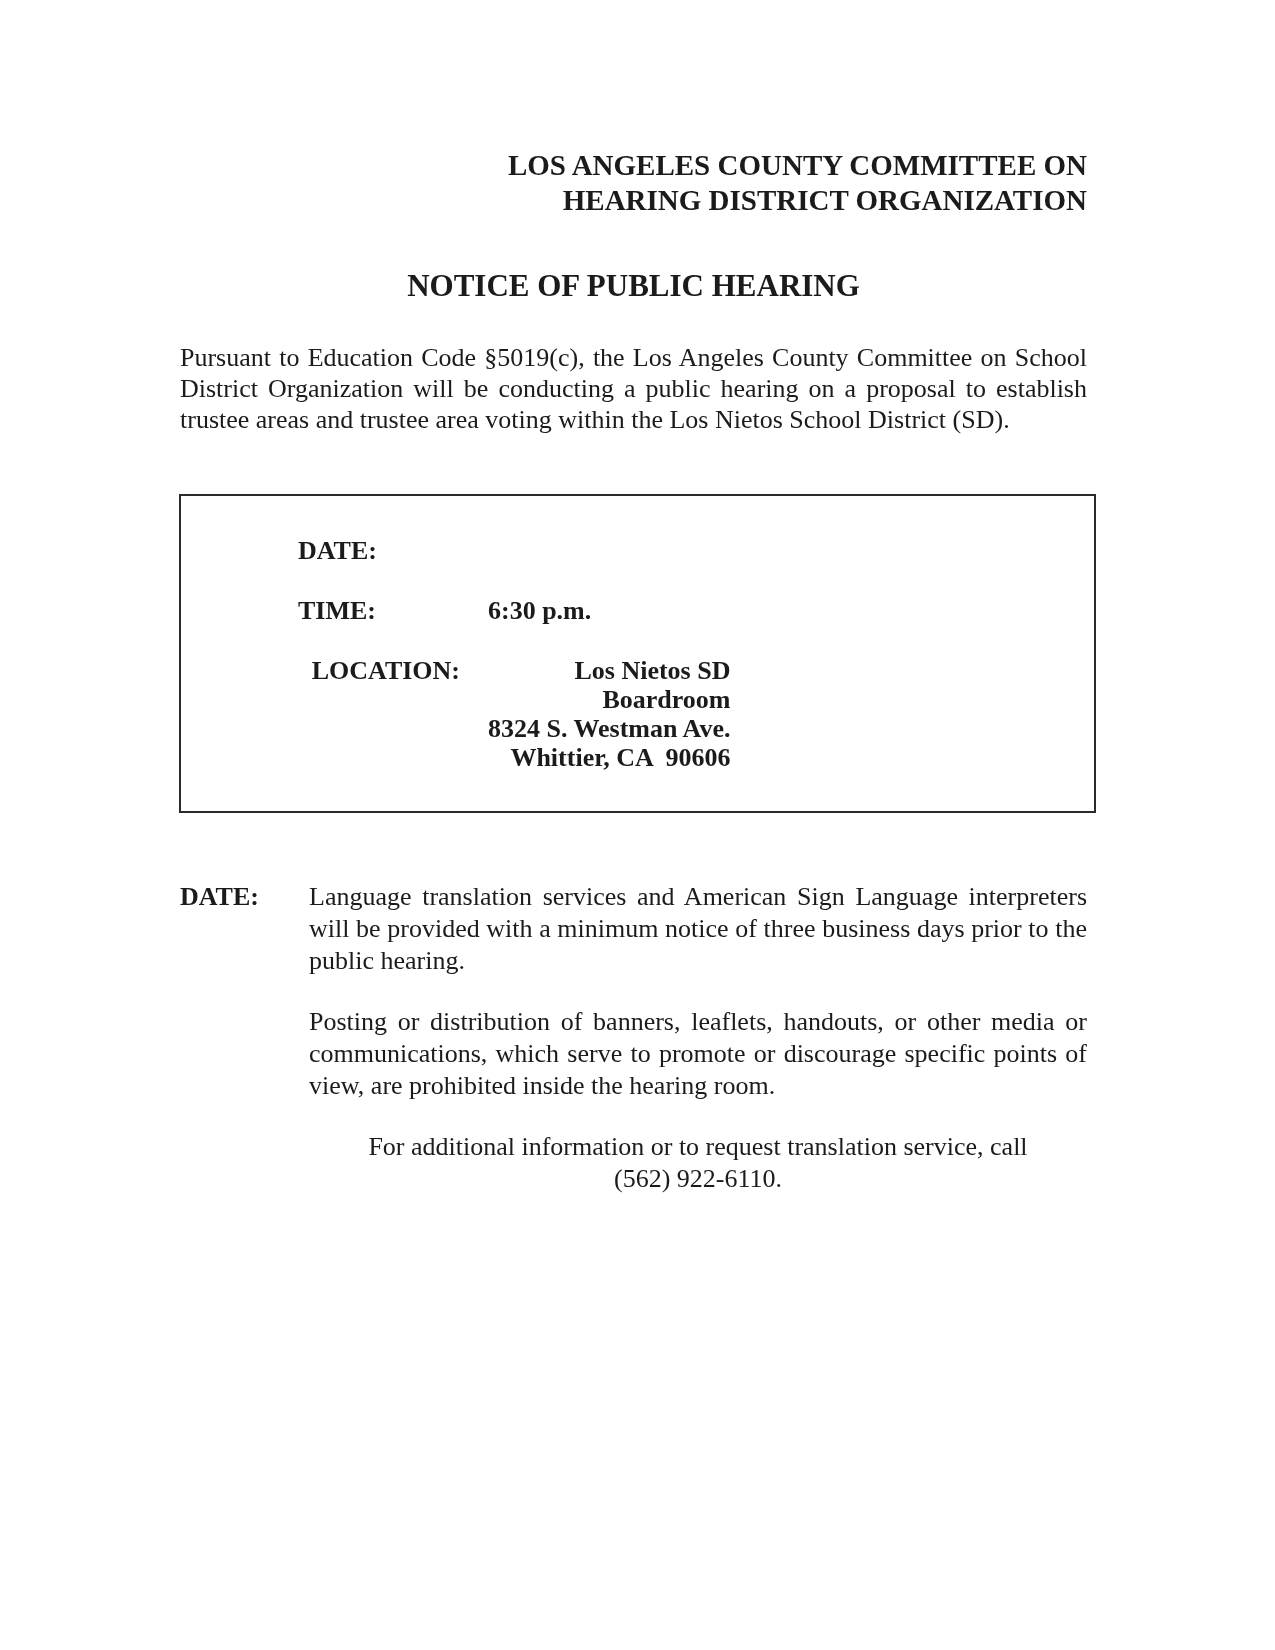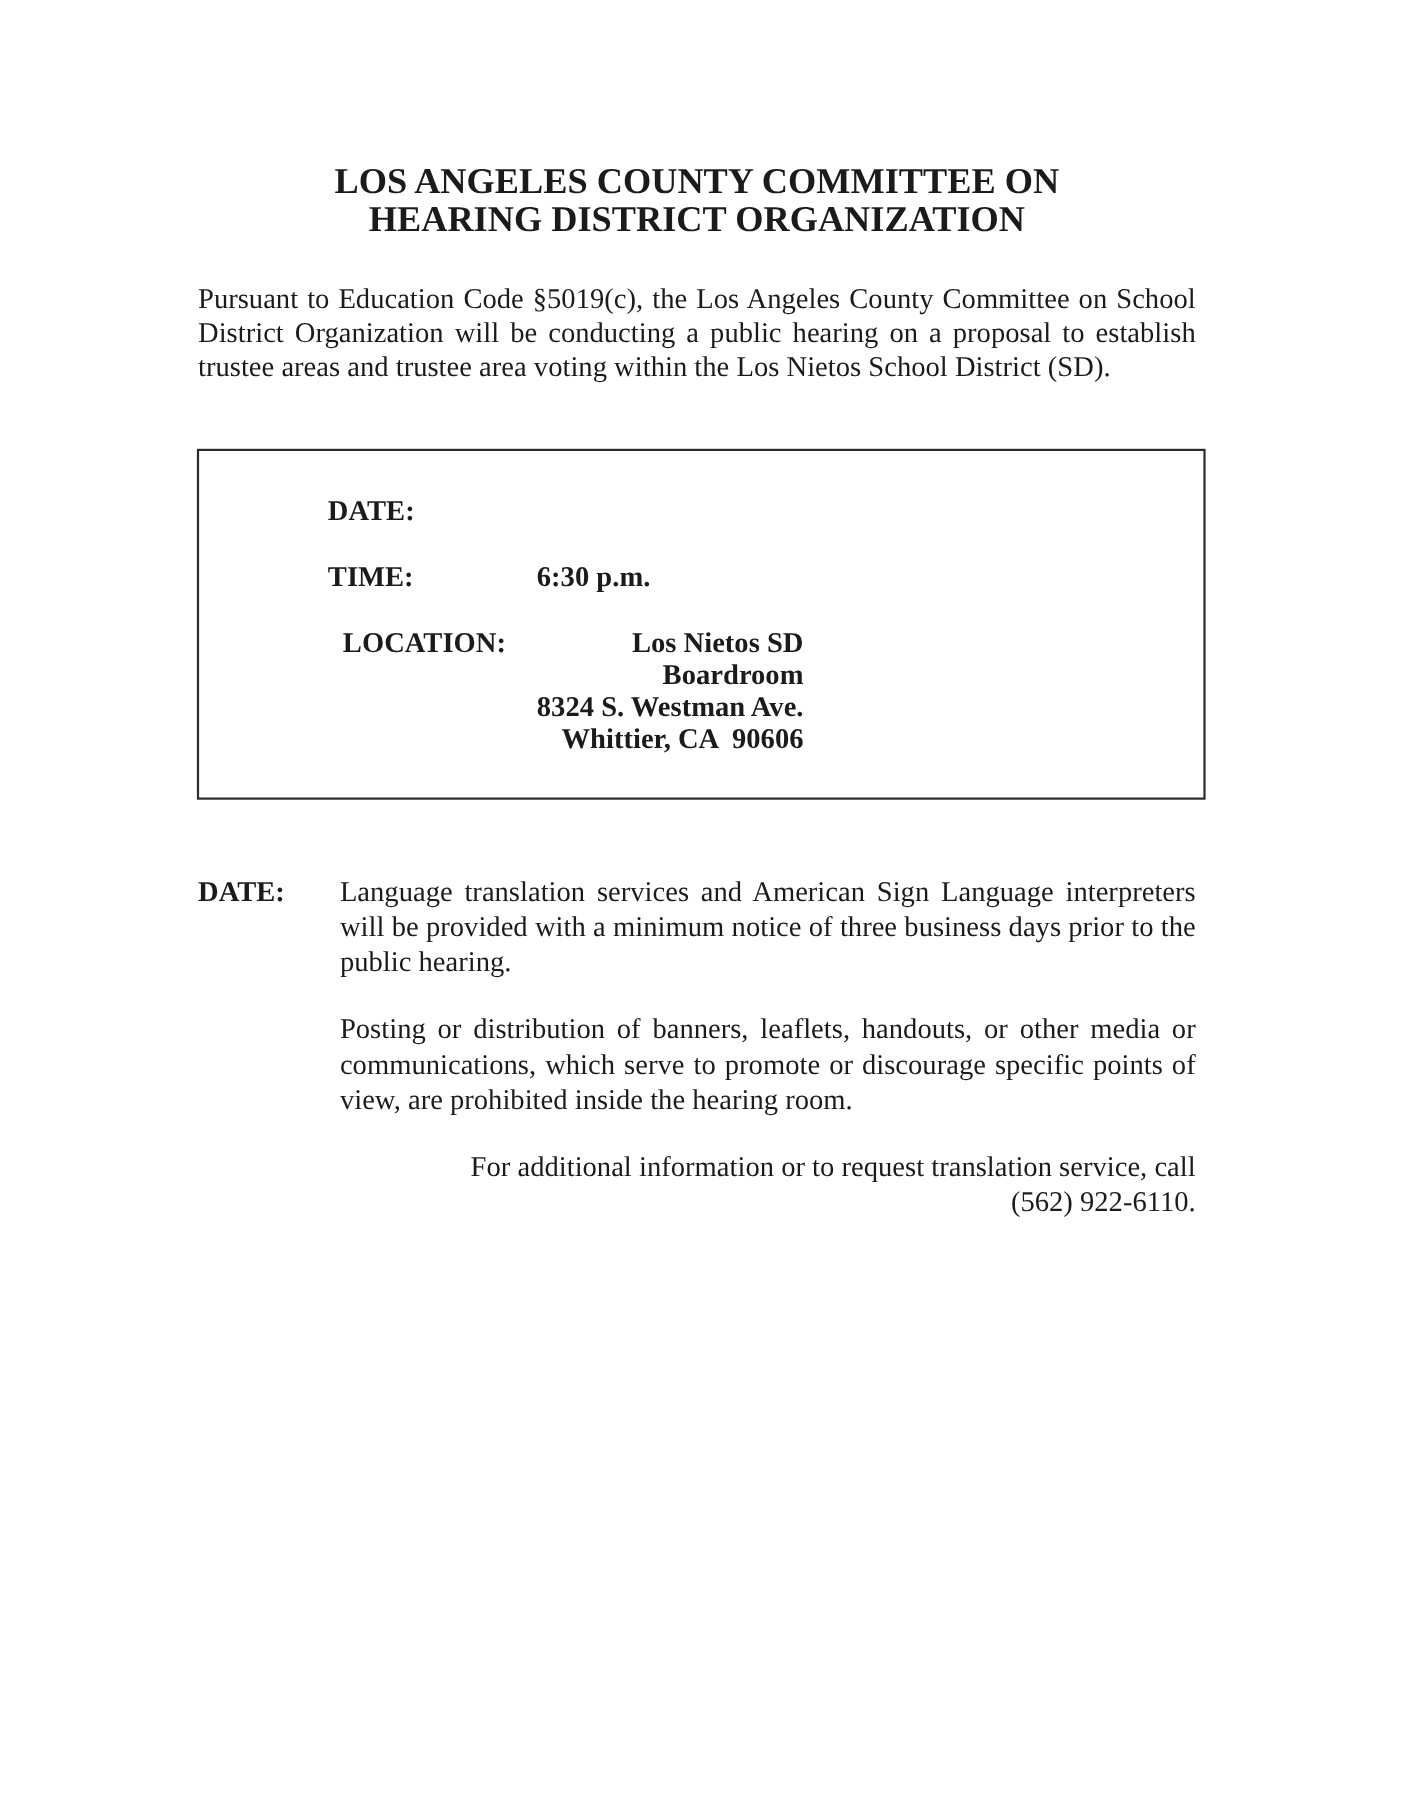--- a/index.html
+++ b/index.html
@@ -16,23 +16,23 @@
     color: #1b1b1b;
     font-family: "Liberation Serif", "DejaVu Serif", serif;
     font-size: 26px;
     box-sizing: border-box;
     padding: 148px 188px 0 180px;
     overflow: hidden;
   }
 
   
   .doc-header {
-    text-align: center;
+    text-align: right;
     font-weight: bold;
-    font-size: 33px;
+    font-size: 29px;
     line-height: 35px;
   }
 
   
   .doc-title {
     margin: 50px 0 0 0;
     text-align: center;
     font-weight: bold;
     font-size: 31px;
     line-height: 36px;
@@ -80,35 +80,36 @@
     position: absolute;
     left: 0;
     top: 0;
     font-weight: bold;
   }
   .note p {
     margin: 0 0 29px 12px;
     text-align: justify;
   }
   .note p.note-par-last {
-    text-align: right;
+    text-align: center;
     white-space: pre-line;
     margin-bottom: 0;
   }
 </style>
 </head>
 <body>
 
 <div class="page">
 
   <header class="doc-header">
     <div>LOS ANGELES COUNTY COMMITTEE ON</div>
     <div>HEARING DISTRICT ORGANIZATION</div>
   </header>
 
+  <h1 class="doc-title">NOTICE OF PUBLIC HEARING</h1>
 
   <p class="intro">Pursuant to Education Code §5019(c), the Los Angeles County Committee on School District Organization will be conducting a public hearing on a proposal to establish trustee areas and trustee area voting within the Los Nietos School District (SD).</p>
 
   <section class="details-box">
 
     <div class="detail-row">
       <span class="detail-label">DATE:</span>
     </div>
 
     <div class="detail-row">

